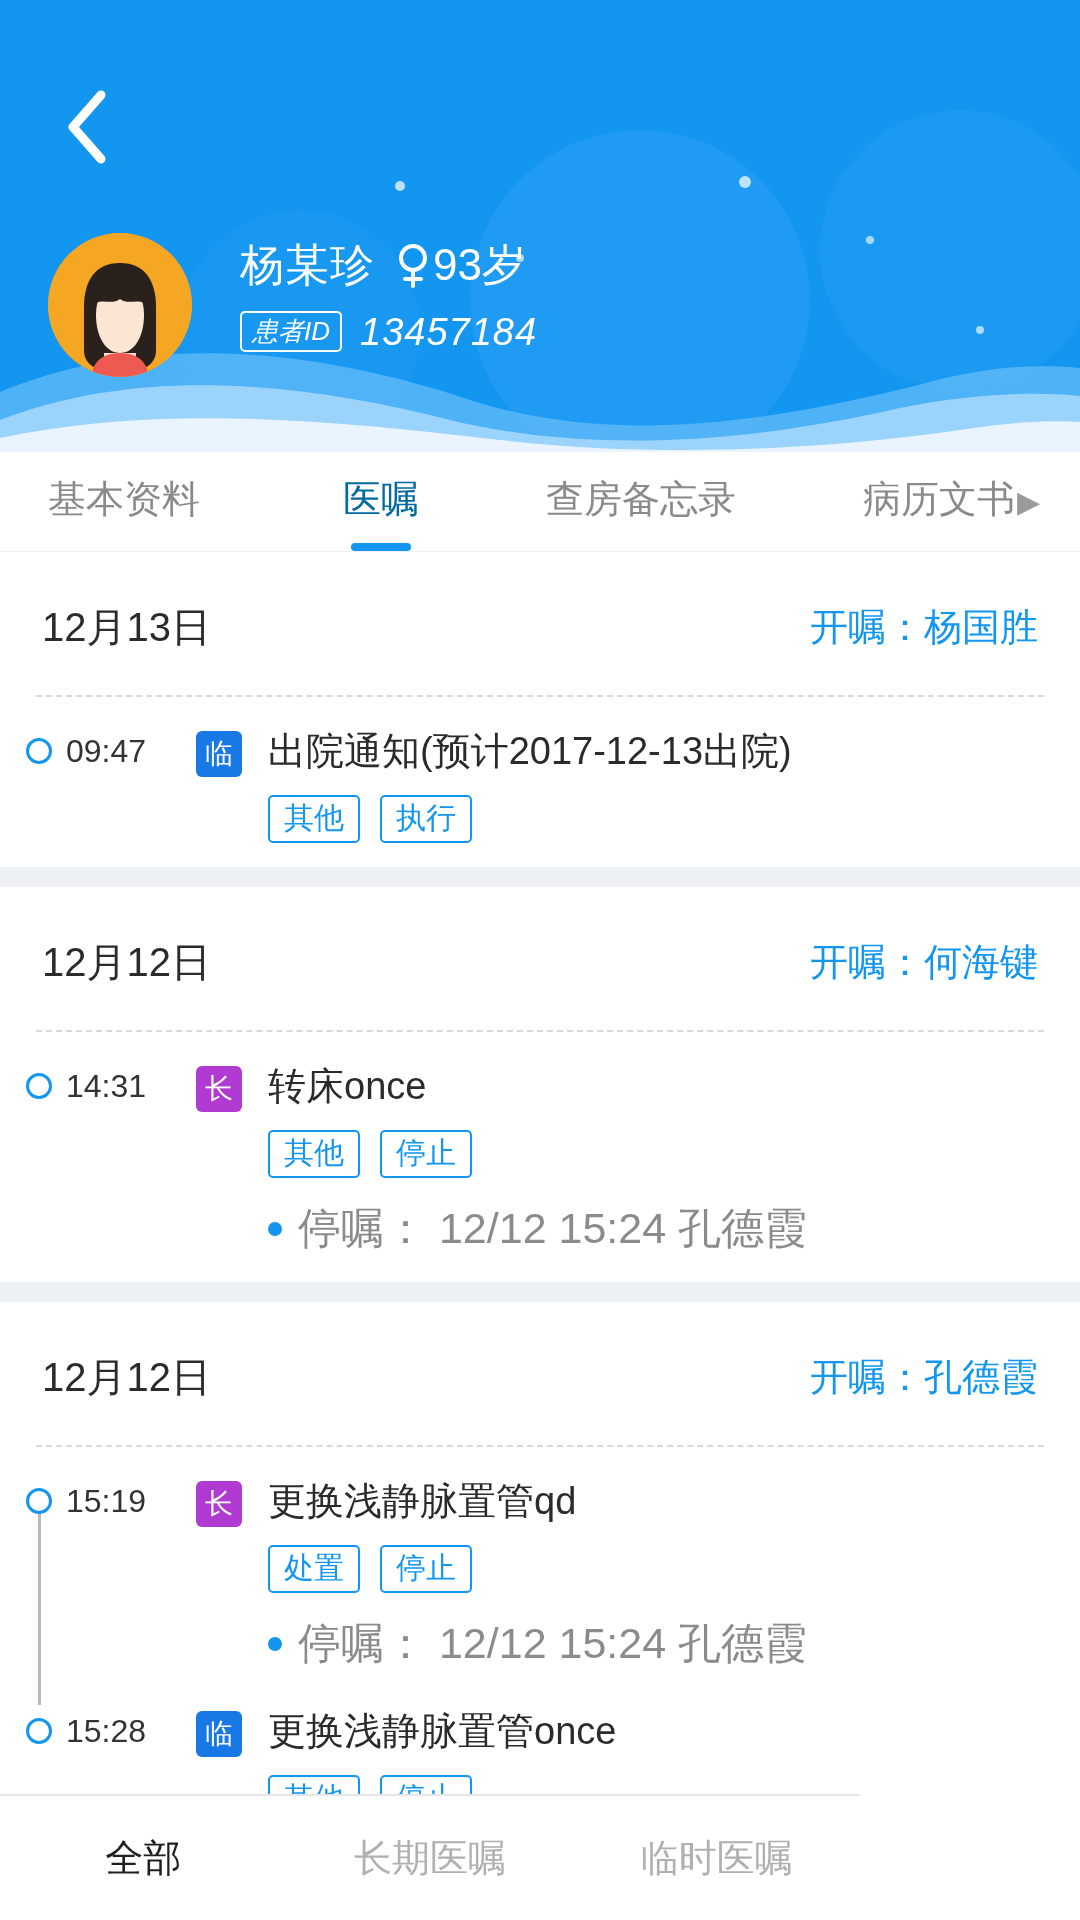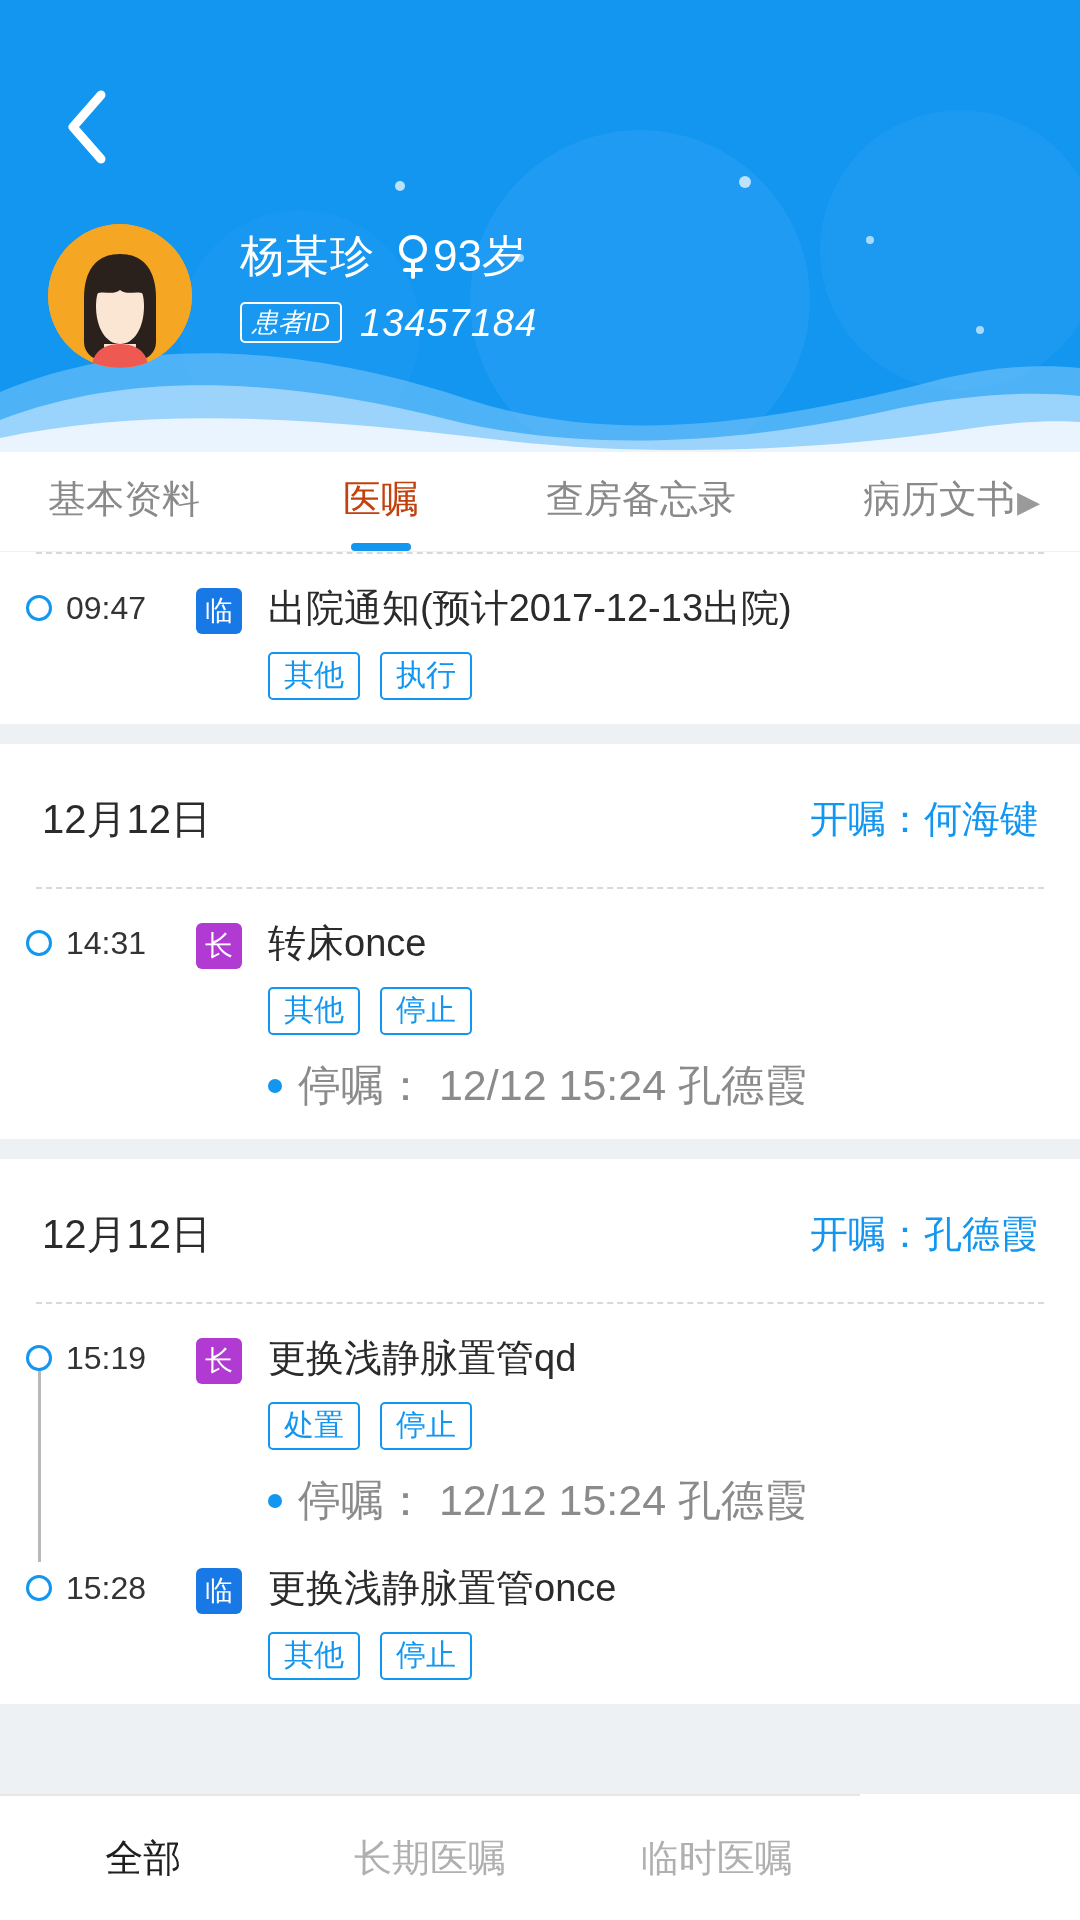--- a/index.html
+++ b/index.html
@@ -47,21 +47,21 @@
     align-items: center;
     justify-content: center;
     z-index: 5;
     cursor: pointer;
   }
   .back-btn svg { display: block; }
 
   .patient-row {
     position: absolute;
     left: 48px;
-    top: 224px;
+    top: 233px;
     display: flex;
     align-items: flex-start;
     z-index: 5;
   }
   .avatar {
     width: 144px;
     height: 144px;
     border-radius: 50%;
     background: #f5a623;
     overflow: hidden;
@@ -134,21 +134,21 @@
   }
   .top-tab {
     font-size: 38px;
     color: #8a8a8a;
     position: relative;
     padding-bottom: 4px;
     white-space: nowrap;
     cursor: pointer;
   }
   .tab-spacer { flex: 1 1 auto; }
-  .top-tab.active { color: #c2410c; margin-left: 16px; }
+  .top-tab.active { color: #0369a1; margin-left: 16px; }
   .top-tab.active::after {
     content: "";
     position: absolute;
     left: 50%;
     transform: translateX(-50%);
     bottom: -22px;
     width: 60px;
     height: 8px;
     border-radius: 4px;
     background: #1296f0;
@@ -390,20 +390,24 @@
     <div class="tab-spacer"></div>
     <div class="top-tab">查房备忘录</div>
     <div class="tab-spacer"></div>
     <div class="top-tab">病历文书</div>
     <span class="tabs-more">▶</span>
   </div>
 
   <div class="body-scroll">
 
     <div class="card">
+      <div class="card-head">
+        <span class="card-date">12月13日</span>
+        <span class="card-doctor">开嘱：杨国胜</span>
+      </div>
       <div class="dashed-sep"></div>
       <div class="orders">
         <div class="order-row">
           <div class="time-col">
             <span class="dot-ring"></span>
             <span class="time-text">09:47</span>
           </div>
           <div class="order-main">
             <div class="order-title-line">
               <span class="type-badge lin">临</span>

